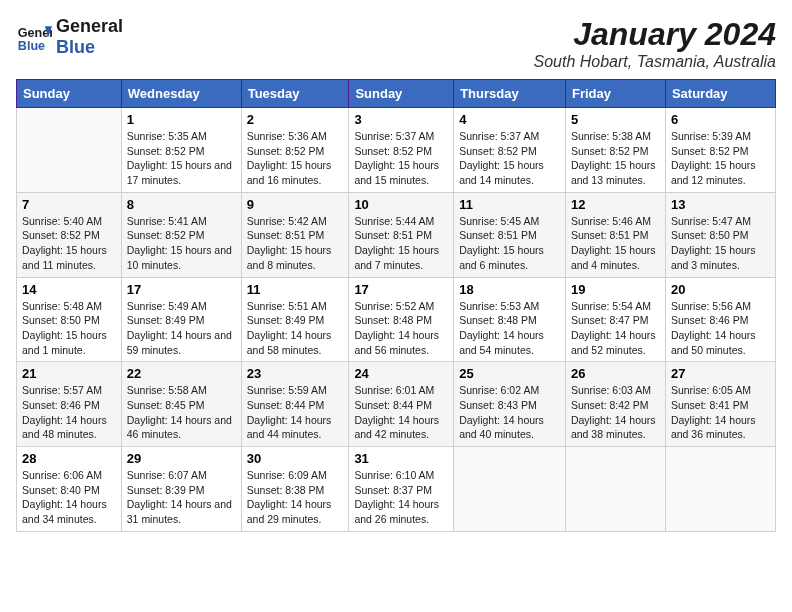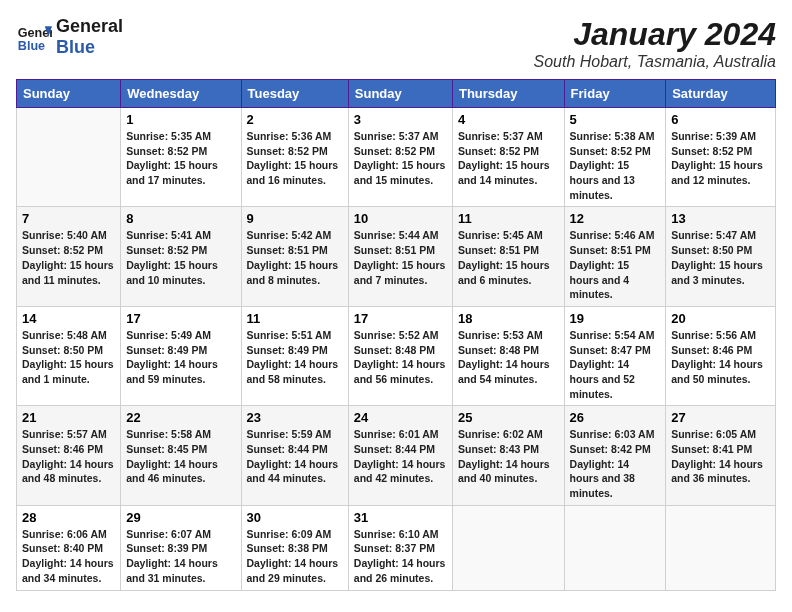--- a/index.html
+++ b/index.html
@@ -64,21 +64,20 @@
     .day-number {
       font-weight: bold;
       font-size: 13px;
       margin-bottom: 2px;
       display: block;
     }
     .cell-text {
       font-size: 10.5px;
       color: #222;
       line-height: 1.4;
-      font-weight: bold;
     }
     .empty-cell { background: #f9f9f9; }
     .row-alt td { background: #efefef; }
   </style>
 </head>
 <body>
 
 <div class="header">
   <div class="logo">
     <svg class="logo-icon" viewBox="0 0 40 40">

